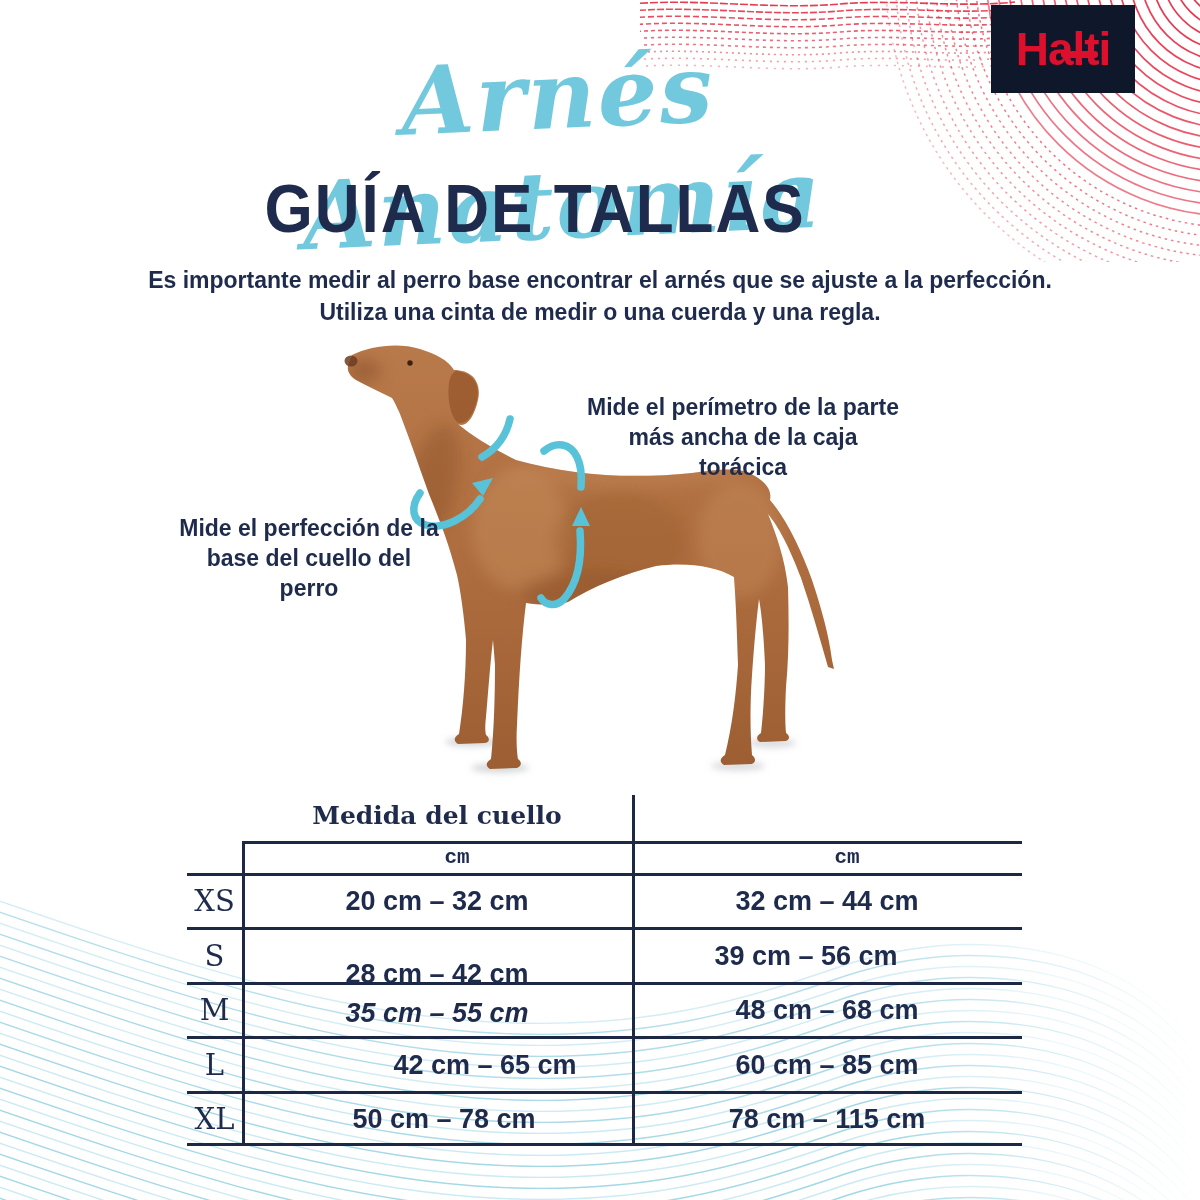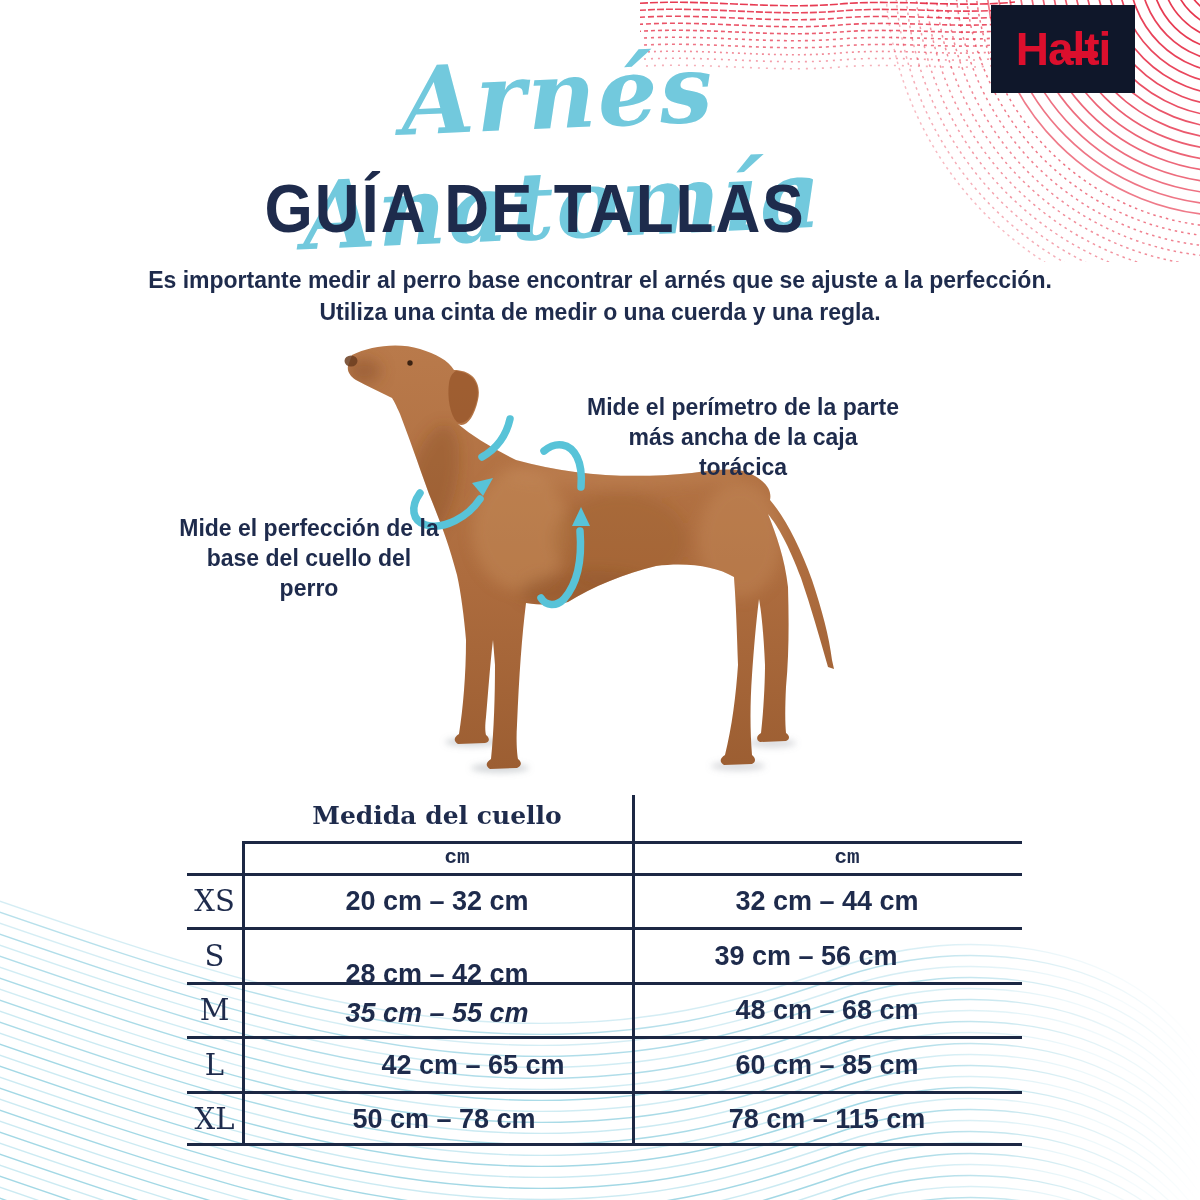--- a/index.html
+++ b/index.html
@@ -262,21 +262,21 @@
       <div class="cell val" style="left:55px;top:141px;width:390px;height:50px;margin-top:18px;">28 cm – 42 cm</div>
       <div class="cell val" style="left:424px;top:141px;width:390px;height:50px;">39 cm – 56 cm</div>
     </div>
     <div>
       <div class="cell sizelbl" style="left:0;top:195px;width:55px;height:50px;">M</div>
       <div class="cell val" style="left:55px;top:195px;width:390px;height:56px;font-style:italic;">35 cm – 55 cm</div>
       <div class="cell val" style="left:445px;top:195px;width:390px;height:50px;">48 cm – 68 cm</div>
     </div>
     <div>
       <div class="cell sizelbl" style="left:0;top:250px;width:55px;height:50px;">L</div>
-      <div class="cell val" style="left:55px;top:250px;width:462px;height:50px;">42 cm – 65 cm</div>
+      <div class="cell val" style="left:67px;top:250px;width:462px;height:50px;">42 cm – 65 cm</div>
       <div class="cell val" style="left:445px;top:250px;width:390px;height:50px;">60 cm – 85 cm</div>
     </div>
     <div>
       <div class="cell sizelbl" style="left:0;top:304px;width:55px;height:50px;">XL</div>
       <div class="cell val" style="left:55px;top:304px;width:390px;height:50px;padding-left:7px;">50 cm – 78 cm</div>
       <div class="cell val" style="left:445px;top:304px;width:390px;height:50px;">78 cm – 115 cm</div>
     </div>
   </div>
 
 </div>

